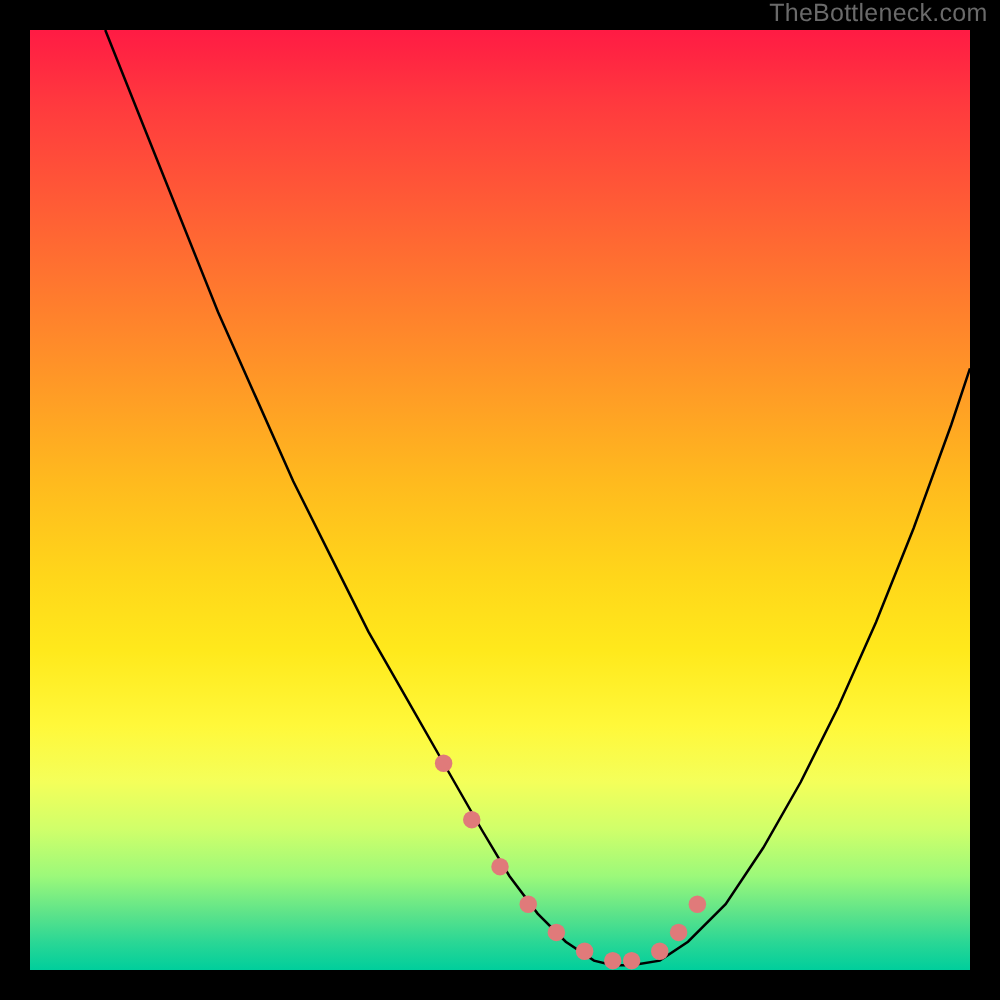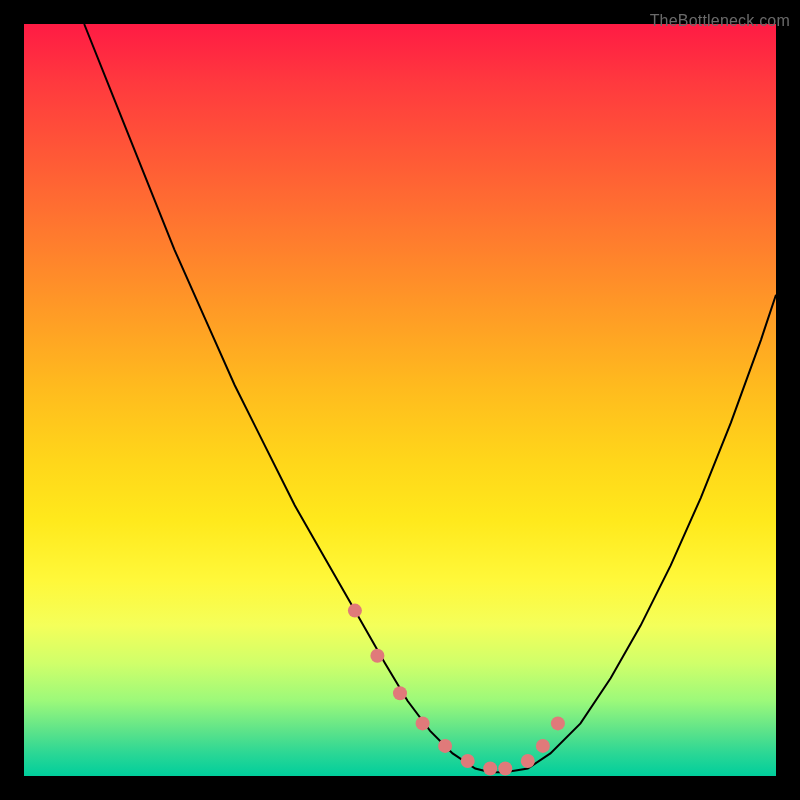--- a/index.html
+++ b/index.html
@@ -39,24 +39,24 @@
       #f4ff5a 80%,
       #d0ff6a 85%,
       #9cf97a 90%,
       #5de38a 94%,
       #2bd795 97%,
       #00ce9c 100%
     );
   }
   .watermark {
     position: absolute;
-    top: 12px;
+    top: 0;
     right: 10px;
     color: #6a6a6a;
-    font-size: 16px;
+    font-size: 20px;
     font-weight: 500;
     letter-spacing: 0.2px;
     user-select: none;
     z-index: 10;
   }
   svg.curve {
     position: absolute;
     left: 0;
     top: 0;
     width: 752px;

